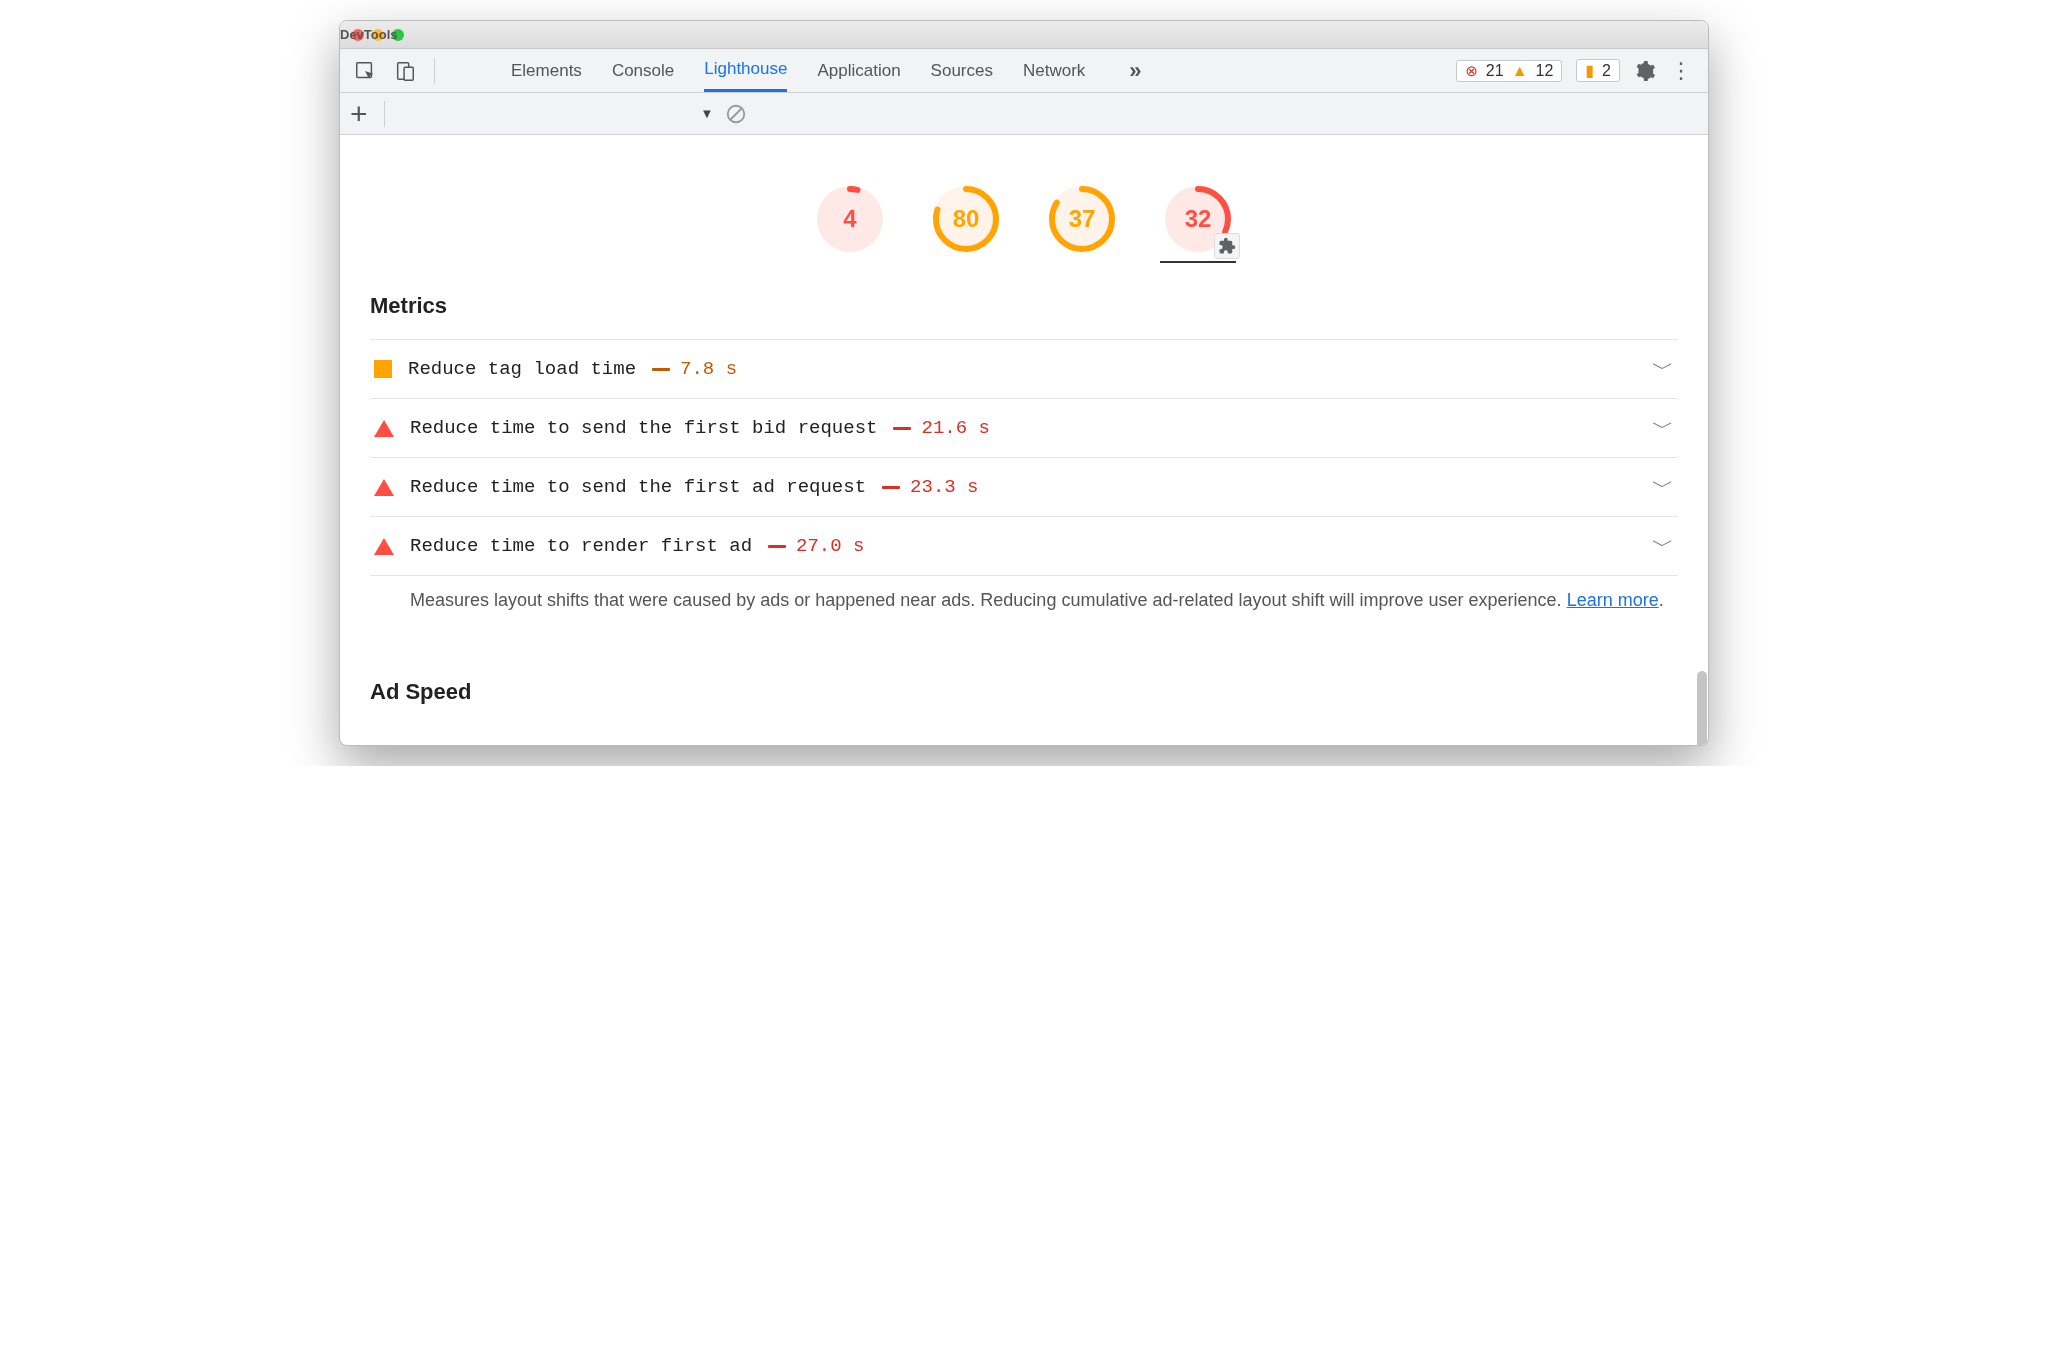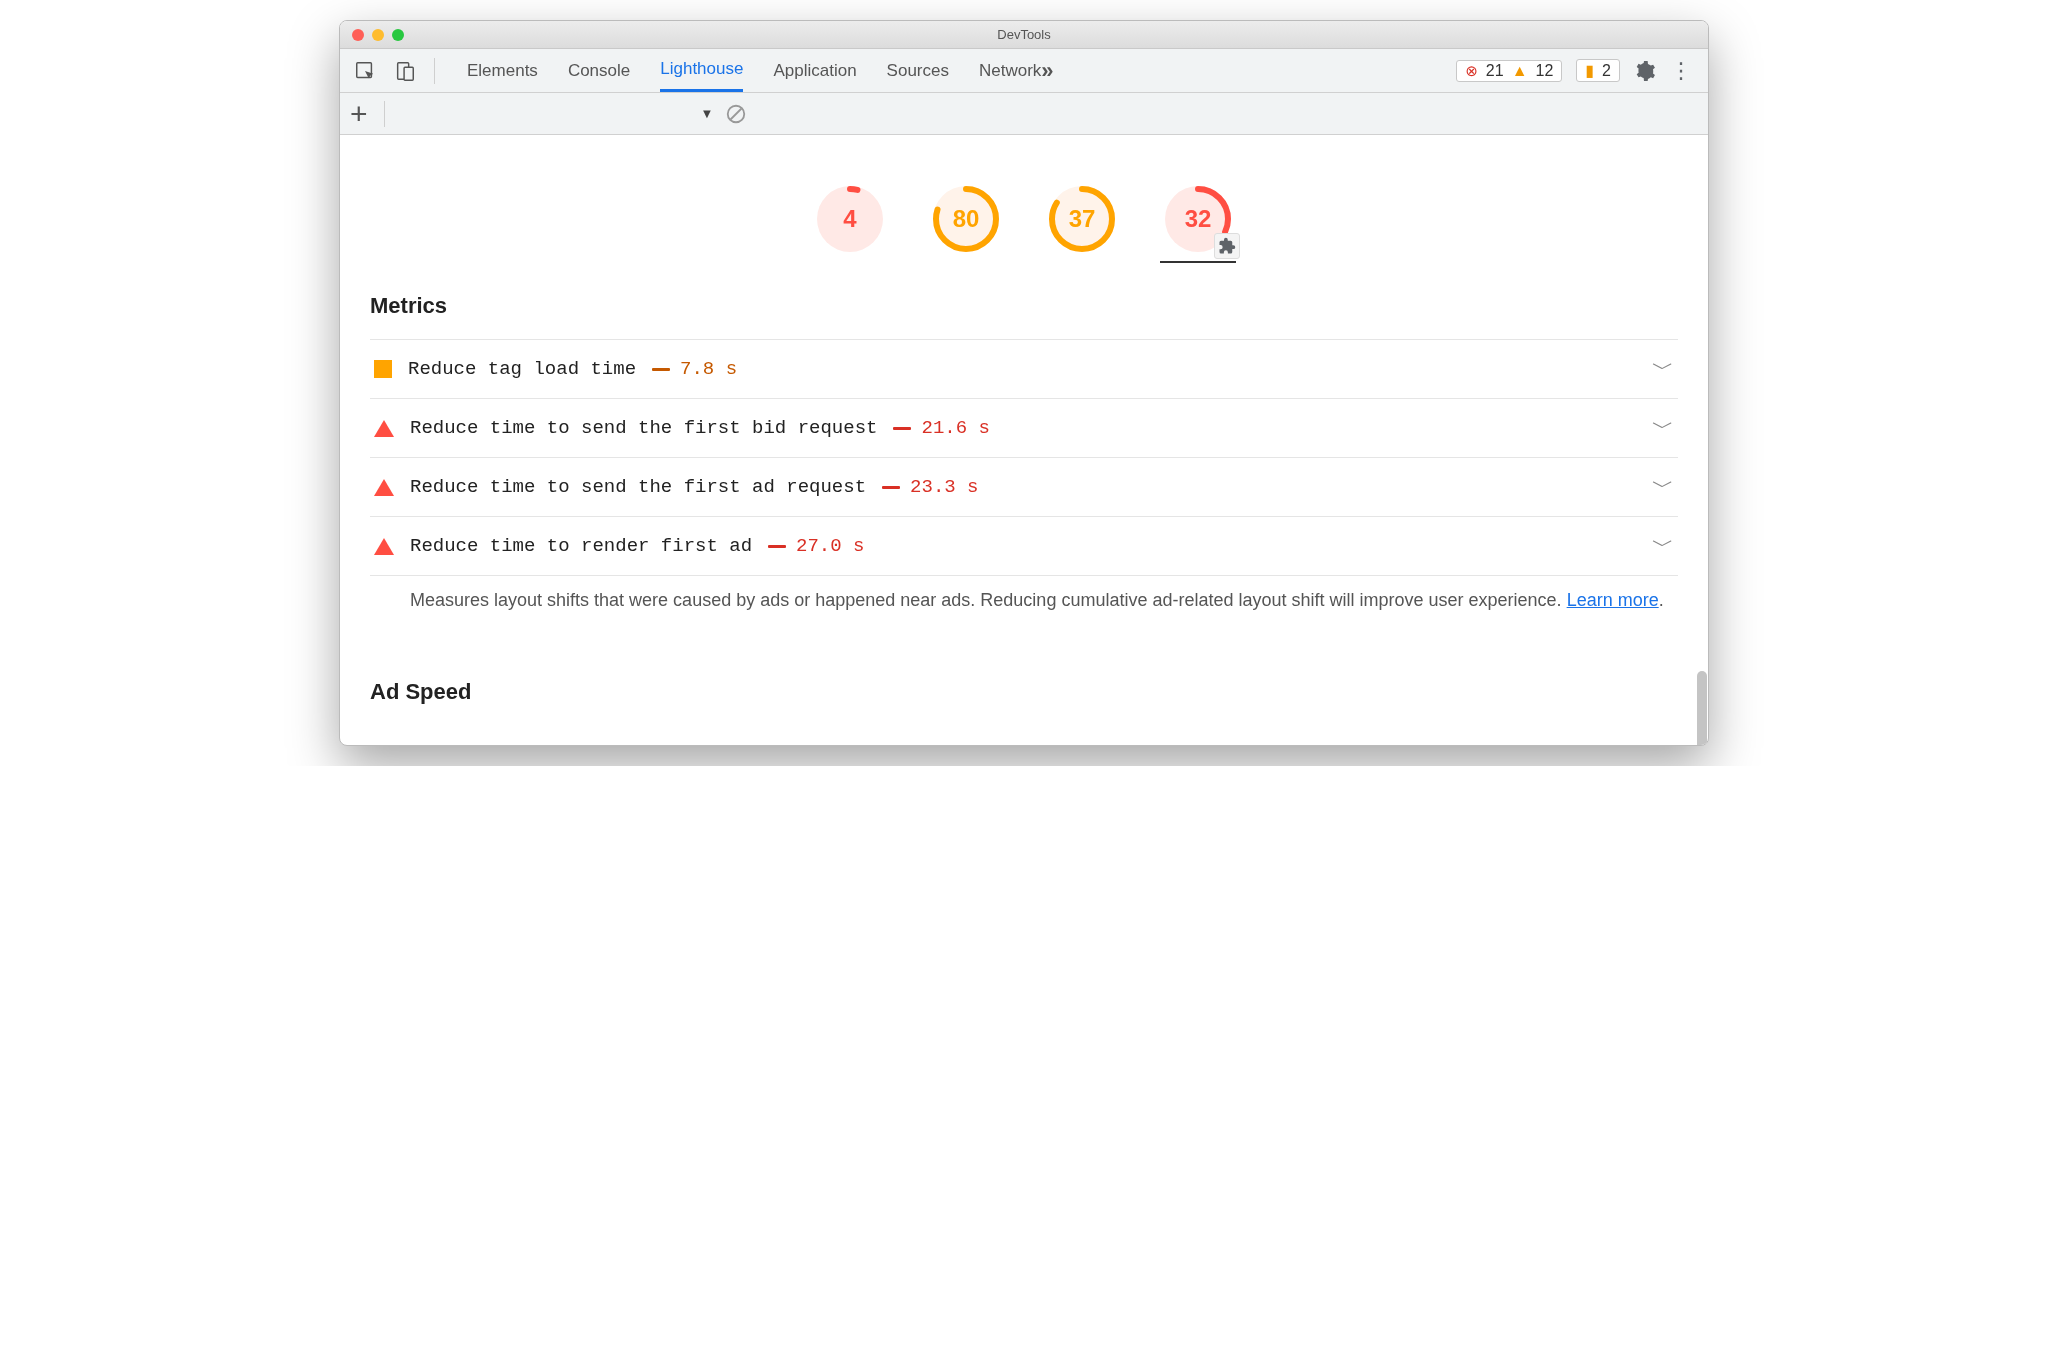--- a/index.html
+++ b/index.html
@@ -2,23 +2,23 @@
 <html><head>
   <meta charset="utf-8">
   <style>
     * { box-sizing: border-box; margin: 0; padding: 0; }
     body { font-family: -apple-system, BlinkMacSystemFont, "Segoe UI", Helvetica, Arial, sans-serif; background: #fff; }
     .window { width: 1370px; margin: 20px auto; border: 1px solid #bbb; border-radius: 8px; overflow: hidden; box-shadow: 0 20px 50px rgba(0,0,0,.35); background: #fff; position: relative; }
     .titlebar { height: 28px; background: linear-gradient(#ececec,#dcdcdc); display:flex; align-items:center; position: relative; border-bottom: 1px solid #c9c9c9; }
     .traffic { display:flex; gap:8px; padding-left:12px; }
     .dot { width:12px; height:12px; border-radius:50%; }
     .dot.red{background:#ff5f57;} .dot.yellow{background:#febc2e;} .dot.green{background:#28c840;}
-    .titlebar-title{ position:absolute; left:0; right:0; text-align:center; font-size:13px; color:#555; pointer-events:none;}
+    .titlebar-title{ position:absolute; left:0; right:0; font-size:13px; color:#555; pointer-events:none;font-weight:bold;}
     
-    .tabbar { height: 44px; background:#f1f3f4; display:flex; align-items:center; border-bottom: 1px solid #d0d0d0; font-size:17px; color:#555; }
+    .tabbar { height: 44px; background:#f1f3f4; display:flex; align-items:center; border-bottom: 1px solid #d0d0d0; font-size:17px; color:#555;gap:44px; }
     .tb-left{ display:flex; align-items:center; gap:18px; padding:0 14px; }
     .icon { display:inline-flex; align-items:center; justify-content:center; }
     .inspect-icon svg, .device-icon svg{ width:22px; height:22px; stroke:#555; fill:none; stroke-width:1.6;}
     .divider{ width:1px; height:26px; background:#cfcfcf; }
     .tabs { display:flex; gap:30px; padding-left:18px; align-items:center; height:100%; }
     .tab{ height:100%; display:flex; align-items:center; cursor:pointer; color:#555; }
     .tab.active{ color:#1a73e8; border-bottom: 3px solid #1a73e8; font-weight:400;text-align:center; }
     .tb-right{ margin-left:auto; display:flex; align-items:center; gap:14px; padding-right:18px; }
     .more-icon{ font-size:22px; color:#555; font-weight:bold; }
     .badge-group{ display:flex; align-items:center; border:1px solid #c8c8c8; border-radius:3px; padding:1px 8px; gap:8px; background:#fff; font-size:16px; color:#333; }

